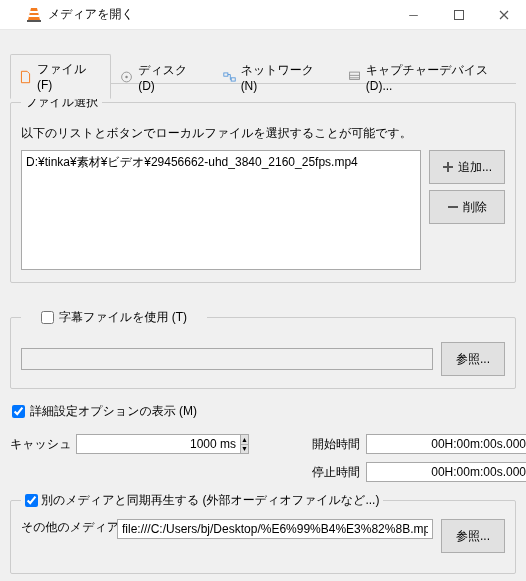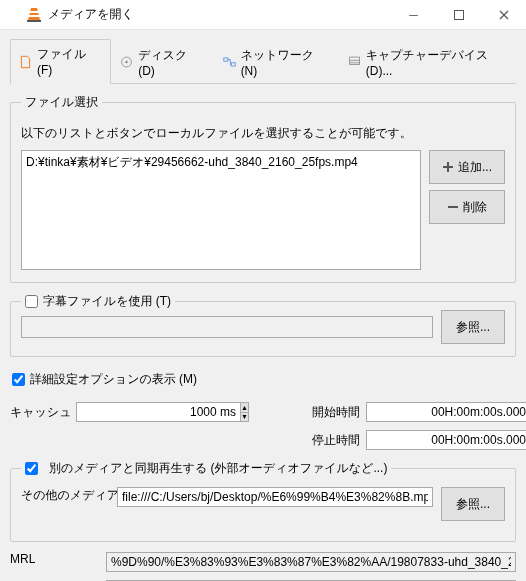--- a/index.html
+++ b/index.html
@@ -3,21 +3,21 @@
 <meta charset="utf-8">
 <style>
 *{box-sizing:border-box;margin:0;padding:0;font-family:"MS UI Gothic","Yu Gothic UI",Meiryo,sans-serif;font-size:12px;color:#000}
 body{background:#f0f0f0;width:526px;height:581px;overflow:hidden}
 .titlebar{height:30px;background:#fff;display:flex;align-items:center;padding:0 0 0 26px;border-bottom:1px solid #e8e8e8}
 .titlebar .vlc{width:16px;height:16px;margin-right:6px}
 .titlebar .title{flex:1;color:#000}
 .titlebar .btn{width:45px;height:30px;display:flex;align-items:center;justify-content:center;color:#555}
 .content{padding:8px 10px 10px 10px}
 .tabs{display:flex;border-bottom:1px solid #ccc;position:relative;margin-bottom:10px}
-.tab{padding:6px 10px 6px 8px;display:flex;align-items:center;gap:5px;border:1px solid transparent;border-bottom:none;background:transparent;cursor:default;position:relative;top:1px}
+.tab{padding:6px 10px 6px 8px;display:flex;align-items:center;gap:5px;border:1px solid transparent;border-bottom:none;background:transparent;cursor:default;position:relative;top:16px}
 .tab.active{background:#f0f0f0;border-color:#ccc;border-bottom:1px solid #f0f0f0;border-top-left-radius:2px;border-top-right-radius:2px}
 .tab svg{width:14px;height:14px}
 fieldset{border:1px solid #ccc;border-radius:2px;padding:10px 10px 12px 10px;margin-bottom:10px}
 legend{padding:0 4px;color:#000}
 .hint{margin:4px 0 8px 0}
 .file-row{display:flex;gap:8px}
 .filelist{flex:1;height:120px;border:1px solid #a9a9a9;background:#fff;padding:3px 4px;overflow:auto}
 .side-btns{width:76px;display:flex;flex-direction:column;gap:6px}
 button.std{height:24px;background:#e1e1e1;border:1px solid #adadad;padding:16px 6px;display:flex;align-items:center;justify-content:center;gap:4px;font-size:12px;cursor:default}
 .chk{display:flex;align-items:center;gap:5px;margin:2px 0 8px 0}
@@ -26,21 +26,21 @@
 .sub-input{flex:1;height:22px;border:1px solid #a9a9a9;background:#f0f0f0}
 .browse{width:64px}
 .adv-chk{margin:14px 0 14px 2px}
 .grid{display:grid;grid-template-columns:66px 150px 1fr 54px 150px;row-gap:8px;align-items:center}
 .lbl{white-space:nowrap}
 .spin{display:flex}
 .spin input{flex:1;height:20px;border:1px solid #a9a9a9;border-right:none;padding:0 4px;text-align:right;background:#fff}
 .spin .arrows{width:16px;display:flex;flex-direction:column;border:1px solid #a9a9a9}
 .spin .arrows span{flex:1;font-size:7px;line-height:1;display:flex;align-items:center;justify-content:center;background:#e1e1e1;border-bottom:1px solid #adadad}
 .spin .arrows span:last-child{border-bottom:none}
-fieldset.extra legend label{display:flex;align-items:center;gap:11px}
+fieldset.extra legend label{display:flex;align-items:center;gap:3px}
 .row2{display:flex;gap:8px;margin-bottom:8px}
 .row2 .lbl{width:88px}
 .row2 input.txt{flex:1;height:20px;border:1px solid #a9a9a9;background:#fff;padding:0 4px;font-family:inherit}
 .row2 input.ro{background:#f0f0f0}
 </style>
 </head>
 <body>
 
 <div class="titlebar">
   <svg class="vlc" viewBox="0 0 16 16">
@@ -115,21 +115,21 @@
               <path d="M1 6h10" stroke="#555" stroke-width="2"></path>
             </svg>
         <span>削除</span>
       </button>
     </div>
   </div>
 </fieldset>
 
 <fieldset style="padding-top:0">
   <legend>
-    <label class="chk" style="margin:0">
+    <label class="chk" style="margin:16px">
       <input type="checkbox" style="">
       <span>字幕ファイルを使用 (T)</span>
     </label>
   </legend>
   <div class="sub-row">
     <div class="sub-input"></div>
     <button class="std browse">
           <span>参照...</span>
         </button>
   </div>

